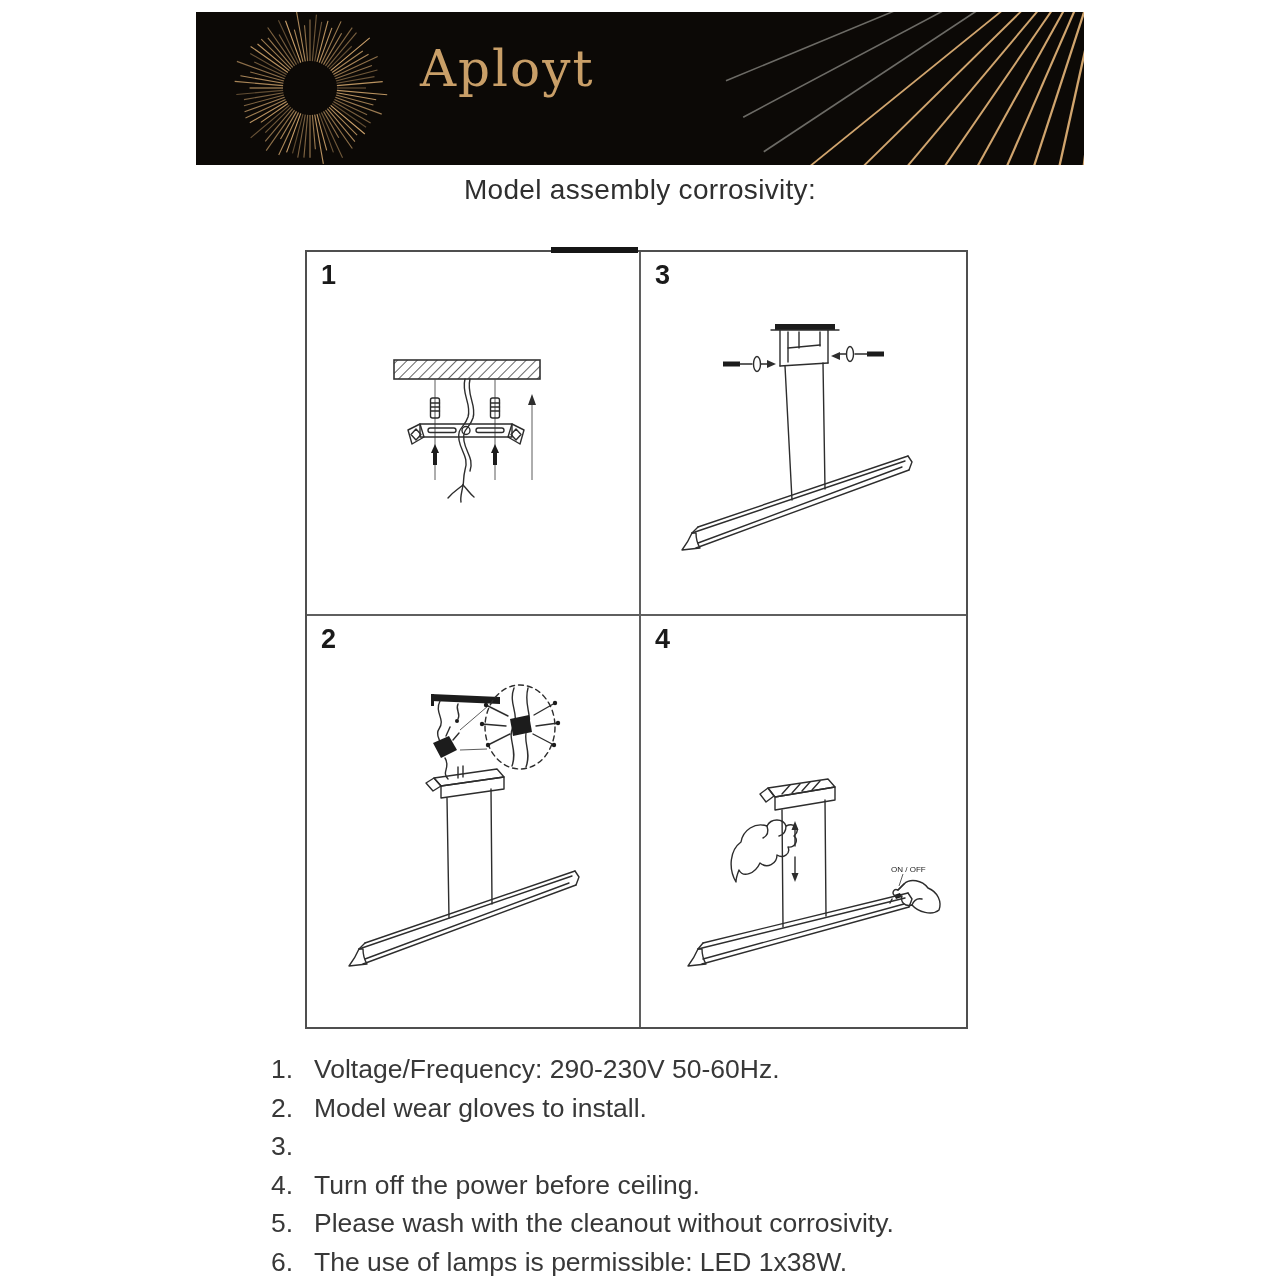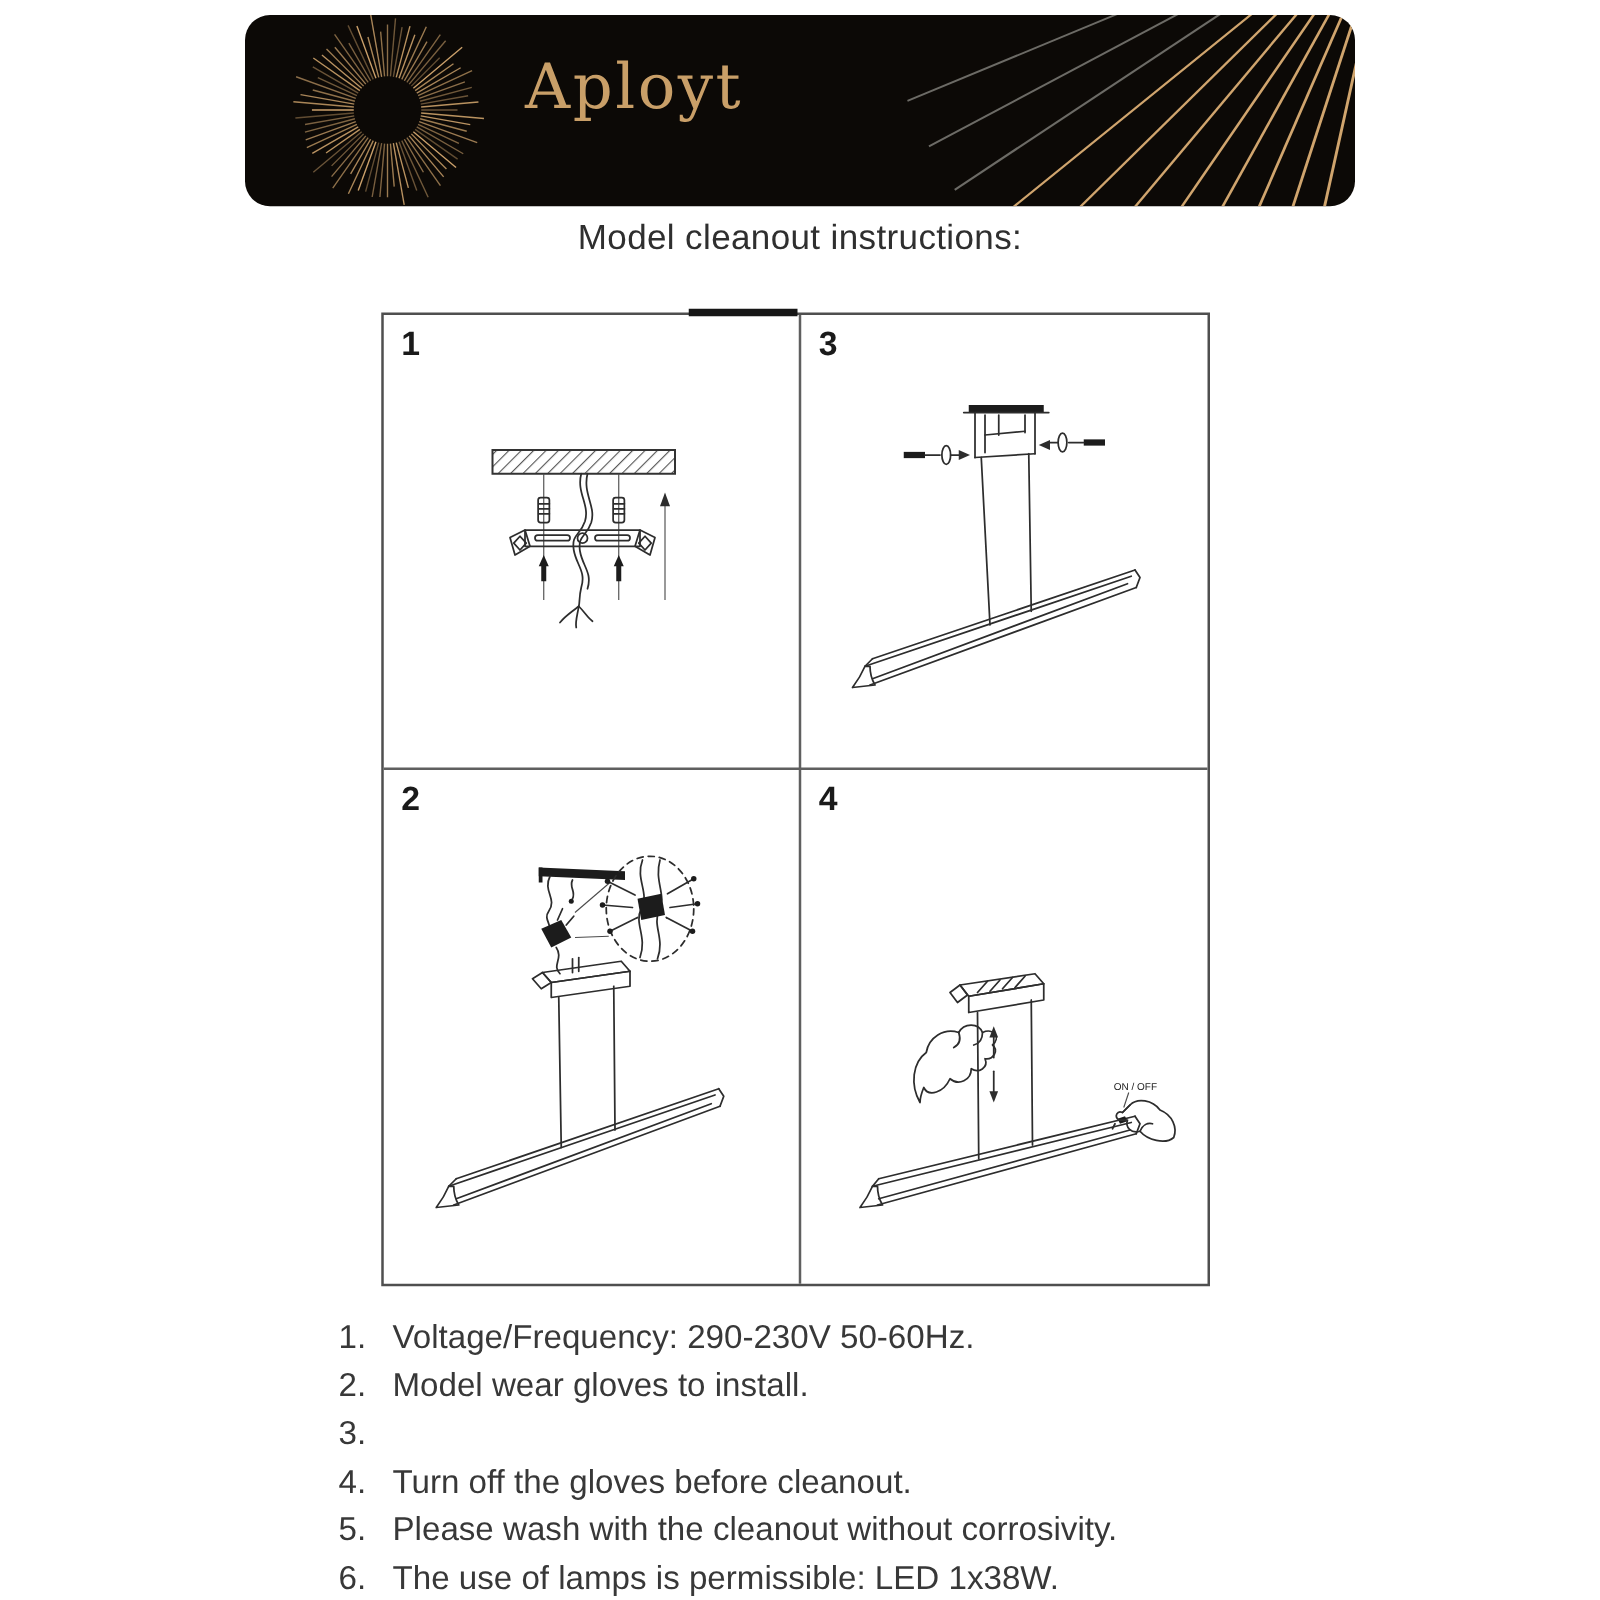--- a/index.html
+++ b/index.html
@@ -3,21 +3,21 @@
 <meta charset="utf-8">
 <style>
   html,body{margin:0;padding:0;background:#ffffff;}
   #page{
     position:relative;width:1280px;height:1280px;background:#ffffff;overflow:hidden;
     font-family:"Liberation Sans",sans-serif;
   }
   
   #banner{
     position:absolute;left:196px;top:12px;width:888px;height:153px;
-    background:#0c0906;overflow:hidden;border-radius:20px;
+    background:#0c0906;overflow:hidden;
   }
   #banner svg{position:absolute;left:0;top:0;}
   #brand-text{
     position:absolute;left:224px;top:28px;
     font-family:"DejaVu Serif",serif;font-size:50px;font-weight:400;
     color:#c99f68;letter-spacing:2px;
   }
   
   .title-line{
     position:absolute;left:0;width:100%;text-align:center;
@@ -144,21 +144,21 @@
           <line x1="918" y1="-92" x2="133.42450593040041" y2="679.0001907298362" stroke="#DCAE74" stroke-width="1.84" opacity="0.95"></line>
           <line x1="918" y1="-92" x2="63.13944239733223" y2="600.2524301548215" stroke="#DCAE74" stroke-width="1.76" opacity="0.95"></line>
           <line x1="918" y1="-92" x2="567.7679547317894" y2="139.81353383106446" stroke="#8D8C86" stroke-width="1.68" opacity="0.75"></line>
           <line x1="918" y1="-92" x2="547.1620109992507" y2="105.17805637007424" stroke="#8D8C86" stroke-width="1.60" opacity="0.75"></line>
           <line x1="918" y1="-92" x2="529.9705963452595" y2="68.72704159333776" stroke="#8D8C86" stroke-width="1.52" opacity="0.75"></line>
         </g>
     </svg>
     <div id="brand-text">Aployt</div>
   </div>
 
-  <div id="title-1" class="title-line">Model cleanout instructions:</div>
+  <div id="title-1" class="title-line">Model assembly corrosivity:</div>
 
   <div id="grid">
     <div class="divider-v"></div>
     <div class="divider-h"></div>
 
     <div id="cell-1" class="cell">
       <span class="panel-num">1</span>
       <svg width="332" height="362" viewBox="0 0 332 362">
         <defs>
           <pattern id="p1hatch" width="7" height="7" patternUnits="userSpaceOnUse" patternTransform="rotate(45)">
@@ -370,21 +370,21 @@
     </div>
     <div class="ins-row">
       <span class="ins-num">2.</span>
       <span class="ins-text">Model wear gloves to install.</span>
     </div>
     <div class="ins-row">
       <span class="ins-num">3.</span>
     </div>
     <div class="ins-row">
       <span class="ins-num">4.</span>
-      <span class="ins-text">Turn off the gloves before cleanout.</span>
+      <span class="ins-text">Turn off the power before ceiling.</span>
     </div>
     <div class="ins-row">
       <span class="ins-num">5.</span>
       <span class="ins-text">Please wash with the cleanout without corrosivity.</span>
     </div>
     <div class="ins-row">
       <span class="ins-num">6.</span>
       <span class="ins-text">The use of lamps is permissible: LED 1x38W.</span>
     </div>
   </div>

